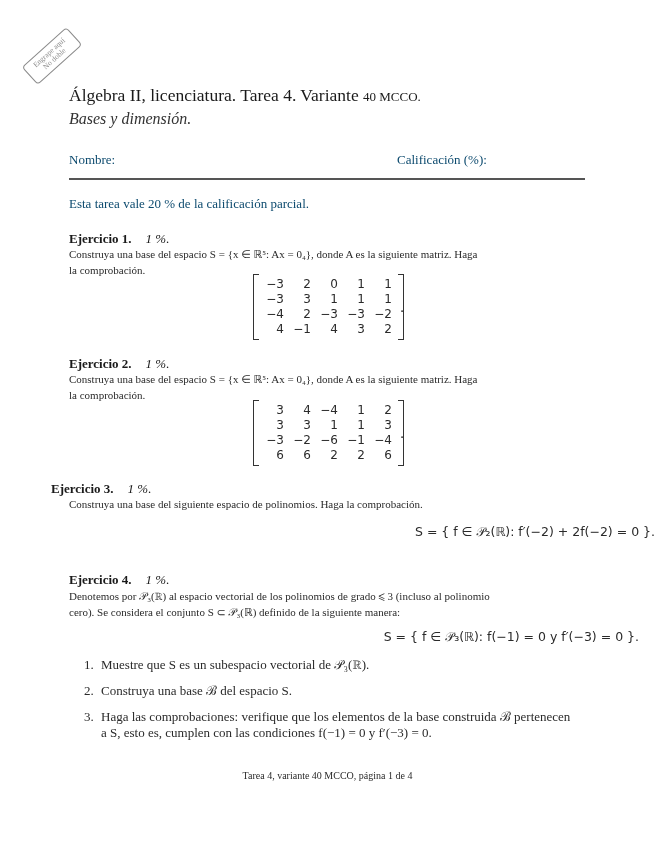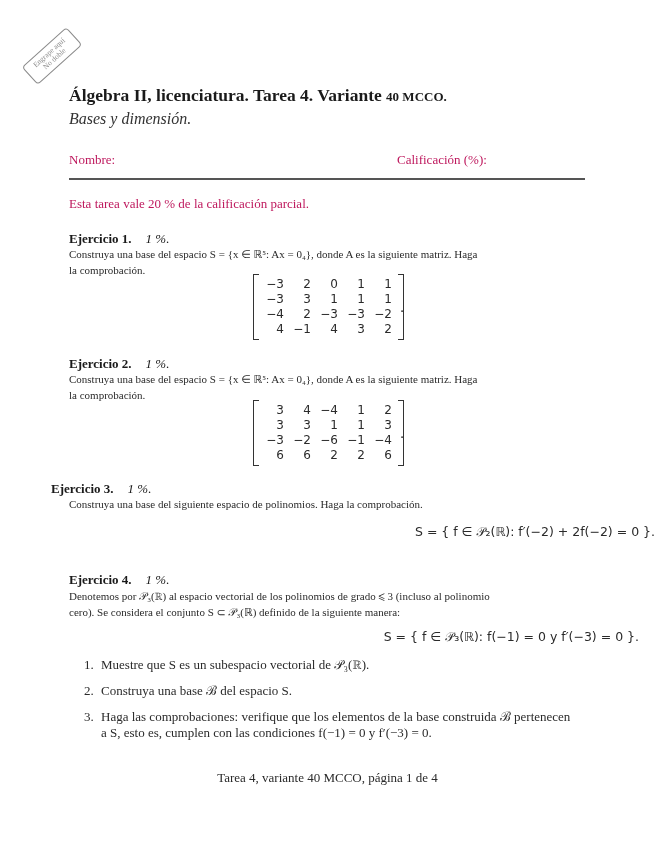--- a/index.html
+++ b/index.html
@@ -15,29 +15,29 @@
       position: absolute; left: 22px; top: 44px; width: 58px; height: 22px;
       border: 1.2px solid #8a8a8a; border-radius: 4px;
       transform: rotate(-42deg); transform-origin: center;
       display: flex; flex-direction: column; align-items: center; justify-content: center;
       font-family: "Liberation Serif", serif; font-size: 7.5px; line-height: 8px; color: #8a8a8a;
     }
 
     .abs { position: absolute; }
     .title {
       left: 69px; top: 85px; font-family: "Liberation Serif", serif;
-      font-weight: bold; font-size: 17.5px; color: #1a1a1a; white-space: nowrap;
+      font-weight: normal; font-size: 17.5px; color: #1a1a1a; white-space: nowrap;
     }
     .title .sc { font-size: 13px; }
     .subtitle {
       left: 69px; top: 110px; font-family: "Liberation Serif", serif;
       font-style: italic; font-size: 16px; color: #333;
     }
     .txt {
-      font-family: "Liberation Serif", serif; font-size: 13px; color: #be185d; white-space: nowrap;
+      font-family: "Liberation Serif", serif; font-size: 13px; color: #0c4a6e; white-space: nowrap;
     }
     .rule {
       left: 69px; top: 178px; width: 516px; height: 2px; background: #555555;
     }
     .exh { font-family: "Liberation Serif", serif; font-size: 13px; color: #1a1a1a; white-space: nowrap; text-align: center; }
     .exh b { font-weight: bold; }
     .exh i { font-style: italic; margin-left: 14px; }
 
     .para { font-family: "Liberation Serif", serif; font-size: 11px; line-height: 16px; color: #2a2a2a; width: 520px; }
 
@@ -59,21 +59,21 @@
     .mdot { position: absolute; font-size: 13px; }
 
     .eq {
       position: absolute; font-family: "DejaVu Sans", sans-serif; font-size: 12.5px; color: #2a2a2a;
       white-space: nowrap; text-align: right;
     }
 
     .list { position: absolute; left: 84px; width: 505px; font-family: "Liberation Serif", serif; font-size: 13px; line-height: 16px; color: #2a2a2a; }
     .li { position: absolute; left: 0; width: 505px; display: flex; }
     .li .num { width: 17px; flex: none; }
-    .footer { left: 0; width: 655px; top: 770px; text-align: center; font-family: "Liberation Serif", serif; font-size: 13px; color: #2a2a2a; }
+    .footer { left: 0; width: 655px; top: 770px; text-align: center; font-family: "Liberation Serif", serif; font-size: 10px; color: #2a2a2a; }
   </style>
 </head>
 <body>
 
 <div class="page">
 
   <div class="stamp">
     <span>Engrape aquí</span>
     <span>No doble</span>
   </div>

